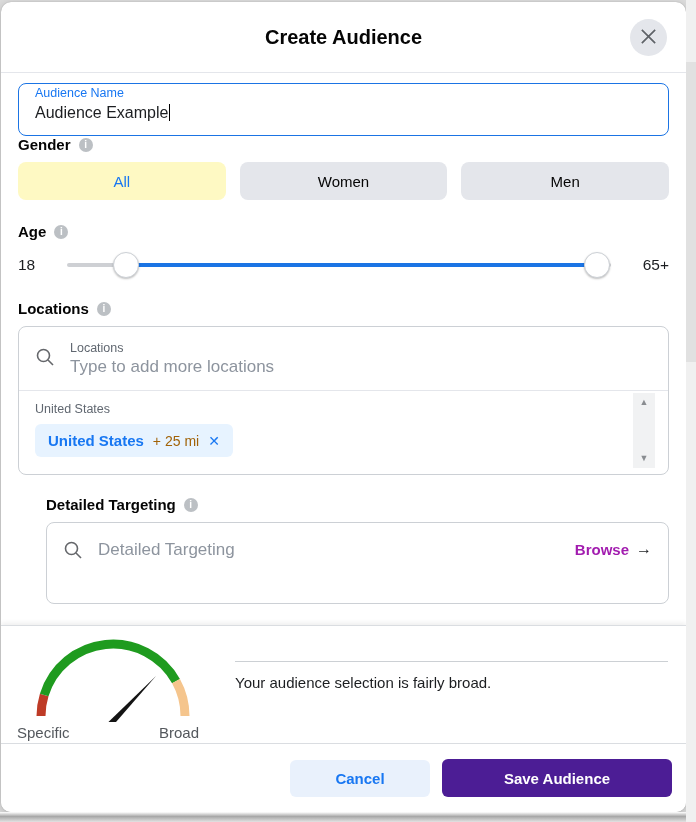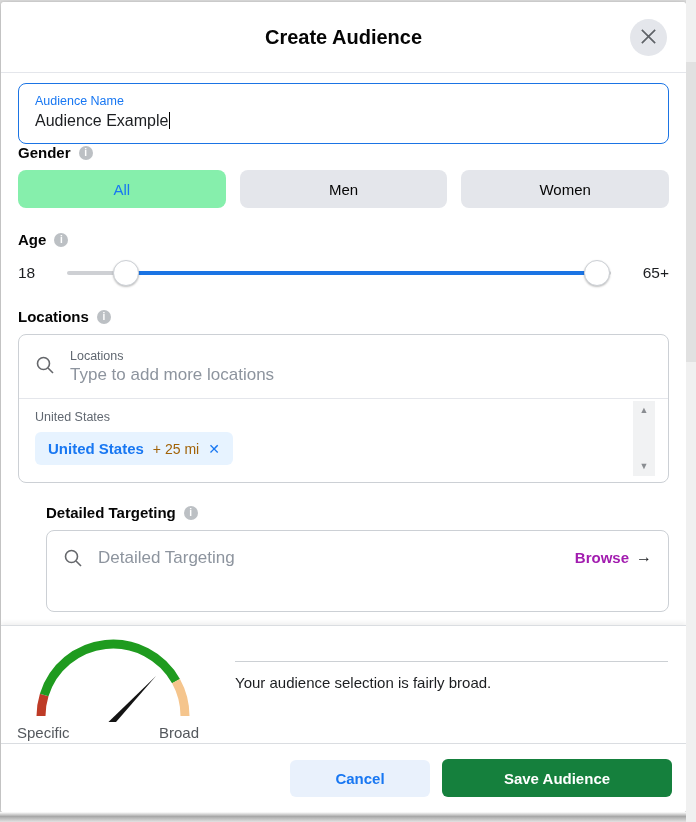--- a/index.html
+++ b/index.html
@@ -8,50 +8,50 @@
     background:#dcdcdc; color:#1c1e21; }
 
   .page-scrollbar { position:absolute; right:0; top:0; width:10px; height:822px;
     background:#f0f0f0; }
   .page-scrollbar .thumb { position:absolute; top:62px; left:0; width:10px; height:300px;
     background:#e1e1e1; }
   .bottom-shade { position:absolute; left:0; right:10px; bottom:0; height:10px;
     background:linear-gradient(to bottom,#ffffff 0%,#a8a8a8 45%,#e2e2e2 100%); }
 
   .dialog { position:absolute; left:1px; top:2px; width:685px; height:810px;
-    background:#fff; border-radius:2px; overflow:hidden;
+    background:#fff; border-radius:10px; overflow:hidden;
     box-shadow:0 0 1px rgba(0,0,0,.3), 0 2px 8px rgba(0,0,0,.18); }
 
   .dlg-header { position:relative; height:71px; border-bottom:1px solid #e4e6eb;
     display:flex; align-items:center; justify-content:center; }
   .dlg-title { font-size:20px; font-weight:700; color:#050505; }
   .close-btn { position:absolute; right:19px; top:17px; width:37px; height:37px;
     border-radius:50%; background:#e4e6eb; border:none; cursor:pointer;
     display:flex; align-items:center; justify-content:center; }
 
   .content { padding:10px 17px 0; }
 
-  .name-field { border:1.5px solid #1b74e4; border-radius:8px; padding:10px 16px 13px; }
+  .name-field { border:1.5px solid #1b74e4; border-radius:8px; padding:2px 16px 13px; }
   .name-field .flabel { font-size:12.5px; color:#1877F2; }
   .name-field .fvalue { font-size:16px; color:#1c1e21; margin-top:4px; }
   .caret { display:inline-block; width:1px; height:17px; background:#000;
     vertical-align:-3px; margin-left:1px; }
 
   .section-label { display:flex; align-items:center; gap:8px;
     font-size:15px; font-weight:600; color:#050505; }
   .info-icon { width:14px; height:14px; border-radius:50%; background:#bcc0c4;
     color:#fff; font-size:10px; font-weight:700; font-style:normal; line-height:1;
     display:inline-flex; align-items:center; justify-content:center; cursor:pointer; }
 
   .gender-block { }
   .seg-row { display:flex; gap:14px; margin-top:9px; }
   .seg-btn { flex:1; height:38px; border-radius:8px; border:none; cursor:pointer;
     background:#e4e6eb; font-size:15px; font-weight:500; color:#050505;
     font-family:inherit; display:flex; align-items:center; justify-content:center; }
-  .seg-btn.selected { background:#86efac; color:#1877F2; }
+  .seg-btn.selected { background:#fef9c3; color:#1877F2; }
 
   .age-block { margin-top:23px; }
   .slider-row { display:flex; align-items:center; gap:32px; margin-top:11px;
     font-size:15.5px; color:#1c1e21; }
   .track-wrap { flex:1; position:relative; height:28px; cursor:pointer; }
   .track { position:absolute; top:12px; left:0; right:0; height:4px;
     border-radius:2px; background:#ced0d4; }
   .track-fill { position:absolute; top:12px; left:10.8%; width:86.6%; height:4px;
     border-radius:2px; background:#1b74e4; }
   .handle { position:absolute; top:1px; width:26px; height:26px; border-radius:50%;
@@ -97,21 +97,21 @@
   .gauge-labels { display:flex; justify-content:space-between;
     padding:0 22px 0 4px; font-size:15px; color:#54585d; margin-top:-2px; }
   .reach-text { flex:1; padding:16px 0 0 14px; }
   .reach-text .line { font-size:15px; color:#1c1e21; }
   .reach-divider { border:none; border-top:1px solid #ccd0d4; margin:11px 0 12px; }
   .btn-row { height:69px; border-top:1px solid #dadde1; display:flex;
     align-items:center; justify-content:flex-end; gap:12px; padding:0 14px; }
   .btn { border:none; border-radius:6px; font-size:15px; font-weight:600;
     font-family:inherit; cursor:pointer; }
   .btn-cancel { width:140px; height:37px; background:#e9f1fc; color:#1877F2; }
-  .btn-save { width:230px; height:38px; background:#15803d; color:#fff; }
+  .btn-save { width:230px; height:38px; background:#4c1d95; color:#fff; }
 </style>
 </head>
 <body>
 
 <div class="dialog">
 
   <div class="dlg-header">
     <div class="dlg-title">Create Audience</div>
     <button class="close-btn">
       <span>
@@ -129,22 +129,22 @@
       <div class="fvalue"><span>Audience Example</span><span class="caret"></span></div>
     </div>
 
     <div class="gender-block">
       <div class="section-label">
         <span>Gender</span>
         <i class="info-icon">i</i>
       </div>
       <div class="seg-row">
         <button class="seg-btn selected">All</button>
+        <button class="seg-btn">Women</button>
         <button class="seg-btn">Men</button>
-        <button class="seg-btn">Women</button>
       </div>
     </div>
 
     <div class="age-block">
       <div class="section-label">
         <span>Age</span>
         <i class="info-icon">i</i>
       </div>
       <div class="slider-row">
         <span>18</span>

